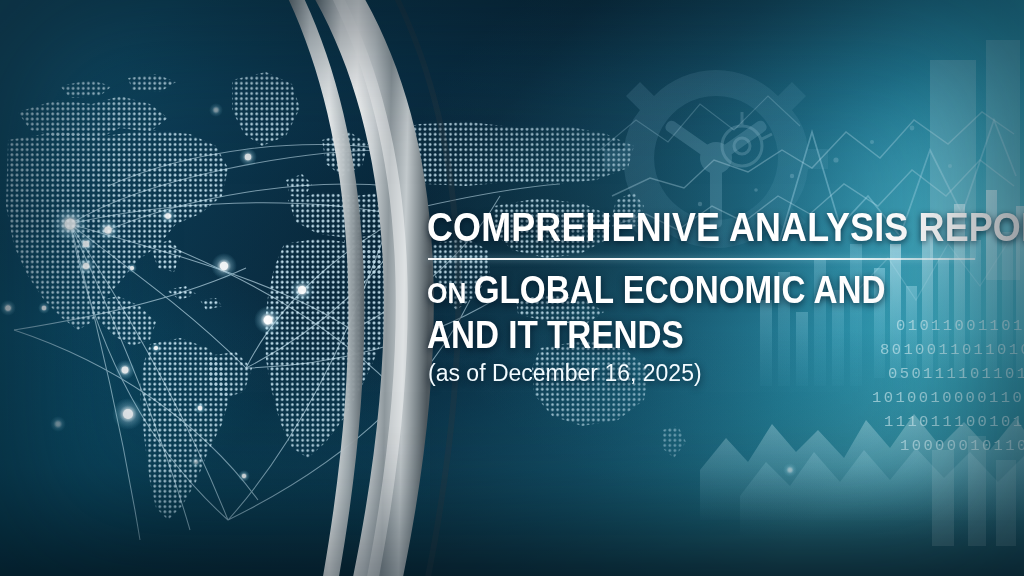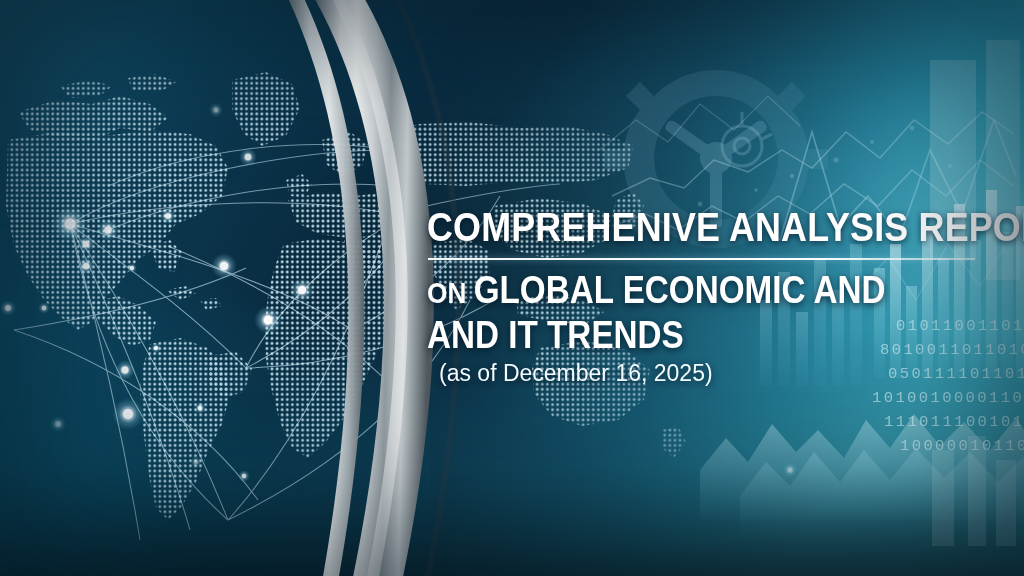--- a/index.html
+++ b/index.html
@@ -49,21 +49,21 @@
     color:#fff;
     font-weight:700;
     text-shadow:0 2px 8px rgba(0,20,36,.8);
     transform:scaleX(.875);
     transform-origin:left center;
   }
   #sub-line-1{ font-size:38px; line-height:43px; }
   #sub-line-1 .small-on{ font-size:30px; }
   #sub-line-2{ font-size:38px; line-height:43px; }
   #date-line{
-    margin:3px 0 0 12px;
+    margin:3px 0 0 1px;
     font-size:23px;
     line-height:27px;
     font-weight:400;
     color:#f2fbff;
     white-space:nowrap;
     text-shadow:0 2px 7px rgba(0,20,36,.85);
   }
 
   .vignette{
     position:absolute;inset:0;

